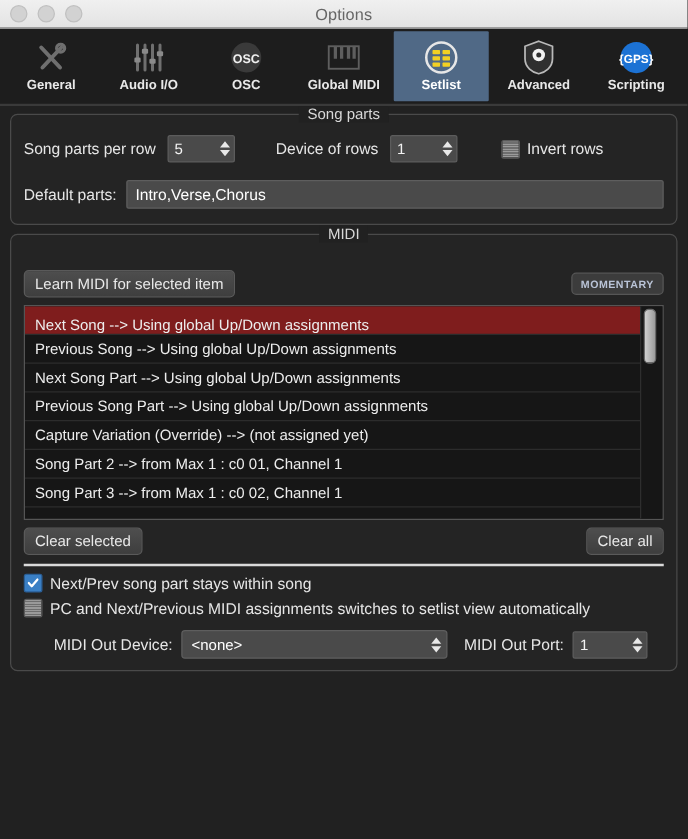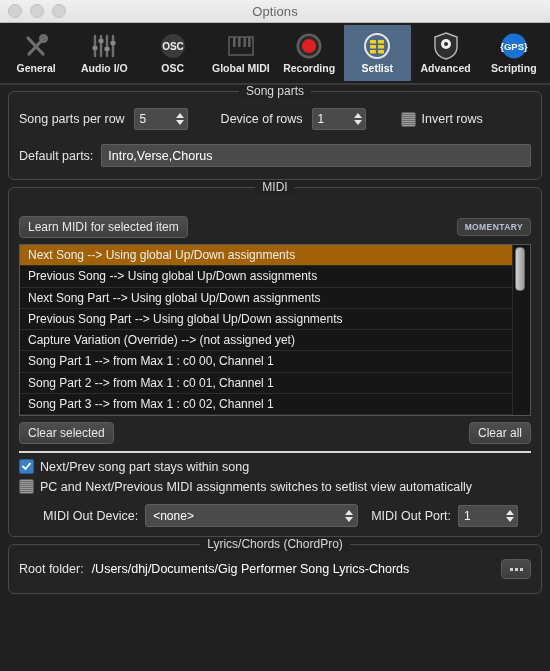--- a/index.html
+++ b/index.html
@@ -223,21 +223,21 @@
   .lrow {
     height: 22px;
     display: flex;
     align-items: center;
     padding-left: 8px;
     font-size: 12px;
     color: #ededed;
     border-bottom: 1px solid #2c2c2c;
     white-space: nowrap;
   }
-  .lrow.sel { background: #a16207; }
+  .lrow.sel { background: #7f1d1d; align-items: flex-end; }
   .sbar {
     width: 13px;
     background: #161616;
     border-left: 1px solid #2e2e2e;
     padding: 2px 2px;
   }
   .sthumb {
     width: 8px;
     height: 42px;
     background: linear-gradient(90deg,#cfcfcf,#9b9b9b);
@@ -351,30 +351,20 @@
             <rect x="6" y="2" width="2.6" height="10"></rect>
             <rect x="11" y="2" width="2.6" height="10"></rect>
             <rect x="16.5" y="2" width="2.6" height="10"></rect>
             <rect x="21" y="2" width="2.6" height="10"></rect>
           </g>
         </svg>
       </span>
       <span class="tlabel">Global MIDI</span>
     </div>
 
-    <div class="tab">
-      <span class="ticon">
-        <svg width="28" height="28" viewBox="0 0 28 28">
-          <circle cx="14" cy="14" r="12.5" fill="#5e5e5e"></circle>
-          <circle cx="14" cy="14" r="10" fill="#2a2a2a"></circle>
-          <circle cx="14" cy="14" r="7" fill="#e02020"></circle>
-        </svg>
-      </span>
-      <span class="tlabel">Recording</span>
-    </div>
 
     <div class="tab selected">
       <span class="ticon">
         <svg width="28" height="28" viewBox="0 0 28 28">
           <circle cx="14" cy="14" r="12" fill="none" stroke="#e7e7e7" stroke-width="2"></circle>
           <g fill="#f2d024">
             <rect x="7" y="8" width="6" height="3.4" rx="0.6"></rect>
             <rect x="15" y="8" width="6" height="3.4" rx="0.6"></rect>
             <rect x="7" y="13" width="6" height="3.4" rx="0.6"></rect>
             <rect x="15" y="13" width="6" height="3.4" rx="0.6"></rect>
@@ -465,23 +455,20 @@
           <div class="lrow">
               <span>Next Song Part --&gt; Using global Up/Down assignments</span>
             </div>
           <div class="lrow">
               <span>Previous Song Part --&gt; Using global Up/Down assignments</span>
             </div>
           <div class="lrow">
               <span>Capture Variation (Override) --&gt; (not assigned yet)</span>
             </div>
           <div class="lrow">
-              <span>Song Part 1 --&gt; from Max 1 : c0 00, Channel 1</span>
-            </div>
-          <div class="lrow">
               <span>Song Part 2 --&gt; from Max 1 : c0 01, Channel 1</span>
             </div>
           <div class="lrow">
               <span>Song Part 3 --&gt; from Max 1 : c0 02, Channel 1</span>
             </div>
         </div>
         <div class="sbar">
           <div class="sthumb"></div>
         </div>
       </div>
@@ -520,27 +507,15 @@
         <div class="stepper" style="min-width:50px;">
           <span class="sval">1</span>
           <span class="arrows">
             <span class="arr-up"></span>
               <span class="arr-dn"></span>
           </span>
         </div>
       </div>
     </div>
 
-    <div class="group" style="padding:14px 10px 14px 10px;">
-      <div class="glabel">Lyrics/Chords (ChordPro)</div>
-      <div class="row" style="gap:8px;">
-        <span class="lbl">Root folder:</span>
-        <span class="pathtext" style="flex:1;">/Users/dhj/Documents/Gig Performer Song Lyrics-Chords</span>
-        <div class="dotsbtn">
-          <span class="dot"></span>
-          <span class="dot"></span>
-          <span class="dot"></span>
-        </div>
-      </div>
-    </div>
 
   </div>
 </div>
 
 </body></html>

